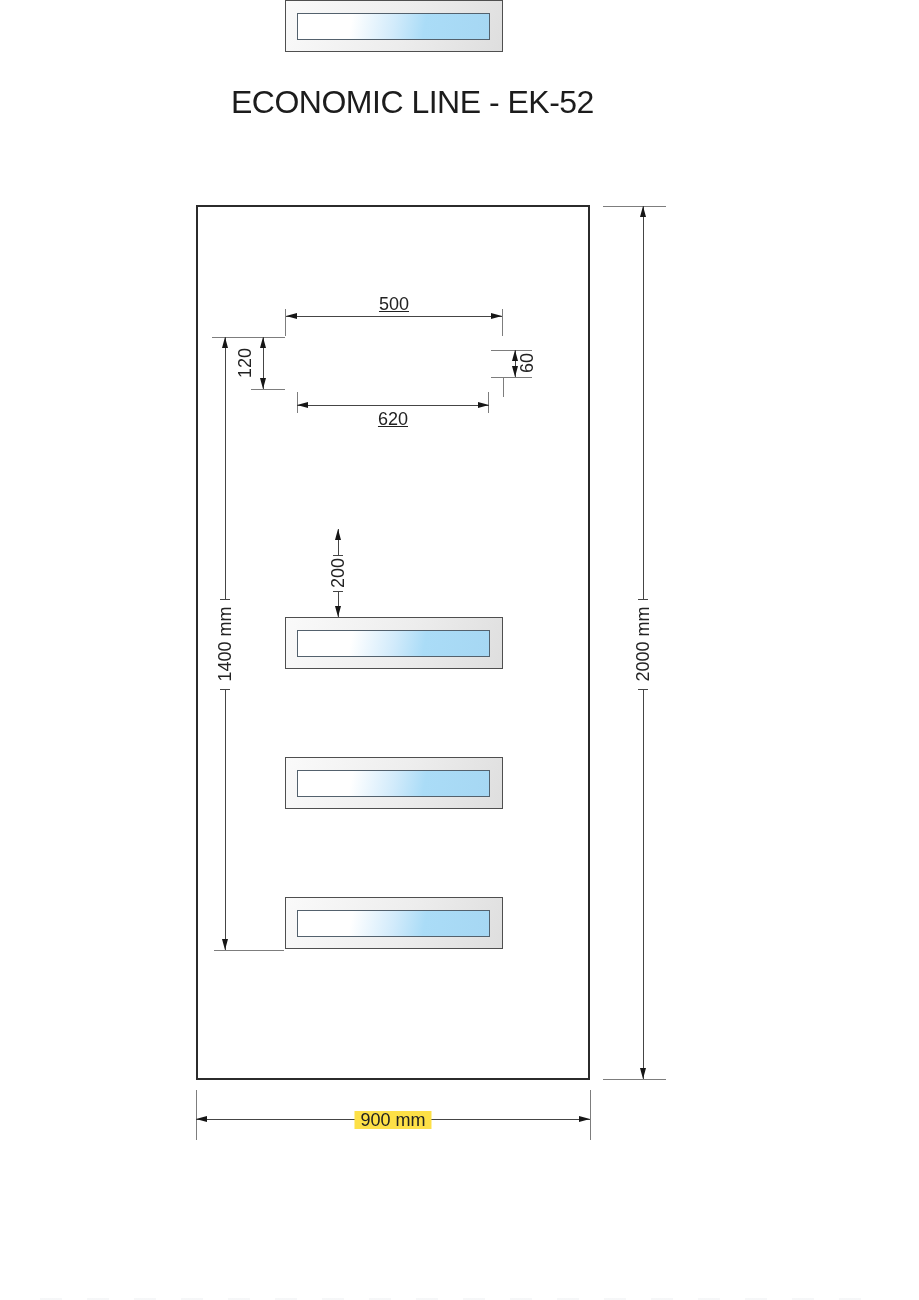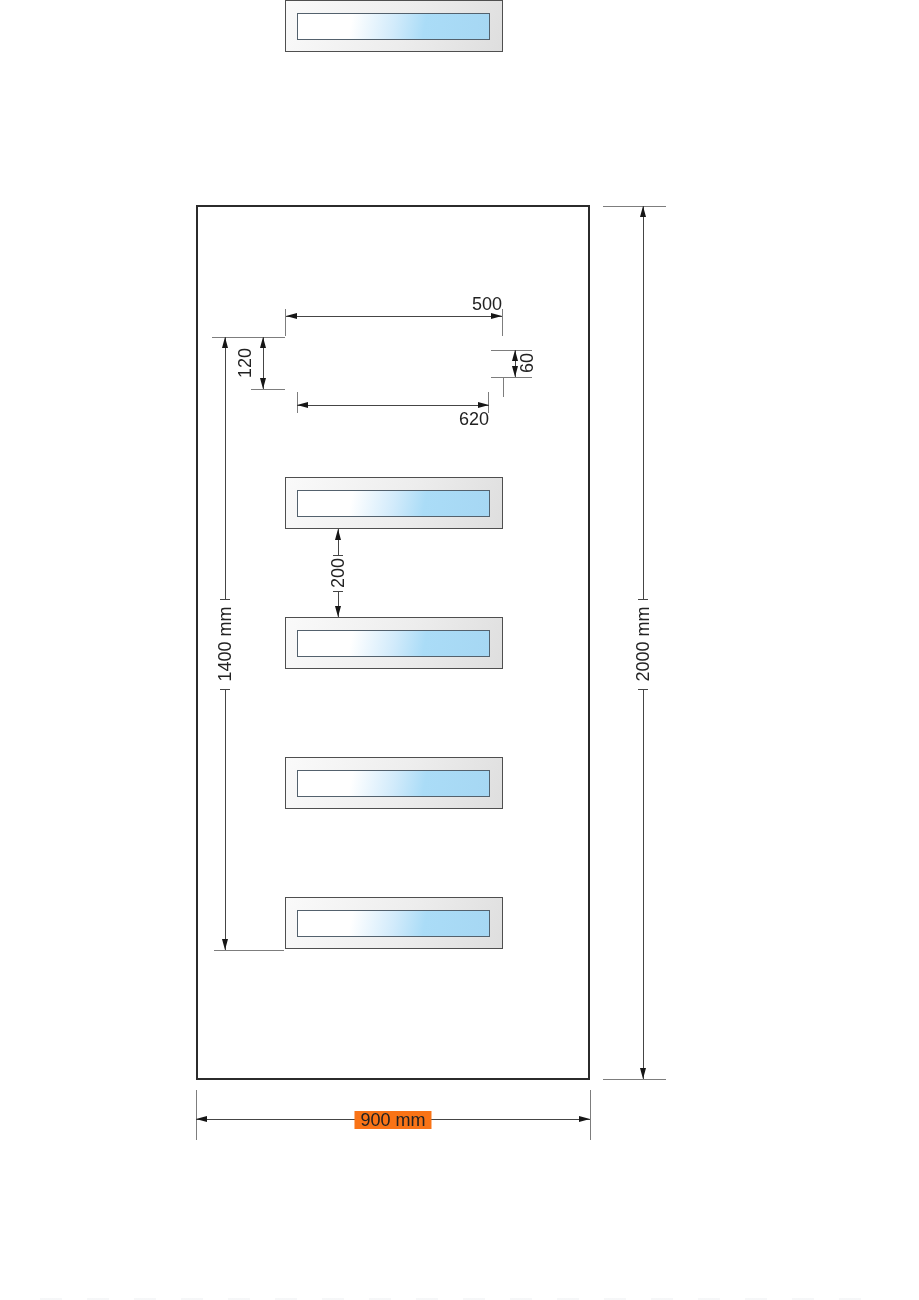--- a/index.html
+++ b/index.html
@@ -44,36 +44,37 @@
   .tick{position:absolute;width:10px;height:1px;background:#454545;}
   .ar{position:absolute;width:0;height:0;}
   .ar-l{border-top:3px solid transparent;border-bottom:3px solid transparent;border-right:11px solid #161616;}
   .ar-r{border-top:3px solid transparent;border-bottom:3px solid transparent;border-left:11px solid #161616;}
   .ar-u{border-left:3px solid transparent;border-right:3px solid transparent;border-bottom:11px solid #161616;}
   .ar-d{border-left:3px solid transparent;border-right:3px solid transparent;border-top:11px solid #161616;}
   .lbl{
     position:absolute;font-size:18px;color:#222222;
     white-space:nowrap;line-height:1;
   }
-  .lbl-c{text-align:right;}
+  .lbl-c{text-align:center;text-decoration:underline;}
   .rot{transform:translate(-50%,-50%) rotate(-90deg);}
   .lbl-900{
     transform:translate(-50%,-50%);
-    background:#f97316;padding:0 6px;
+    background:#fde047;padding:0 6px;
   }
   .scan-noise{
     position:absolute;left:40px;right:40px;bottom:0;height:2px;opacity:.55;
     background:repeating-linear-gradient(90deg,#eef0f2 0 22px,#ffffff 22px 47px);
   }
 </style>
 </head>
 <body>
 
 <div class="sheet">
 
+  <div class="title">ECONOMIC LINE - EK-52</div>
 
   <div class="door"></div>
 
   <div class="win">
       <div class="glass"></div>
     </div>
   <div class="win">
       <div class="glass"></div>
     </div>
   <div class="win">

